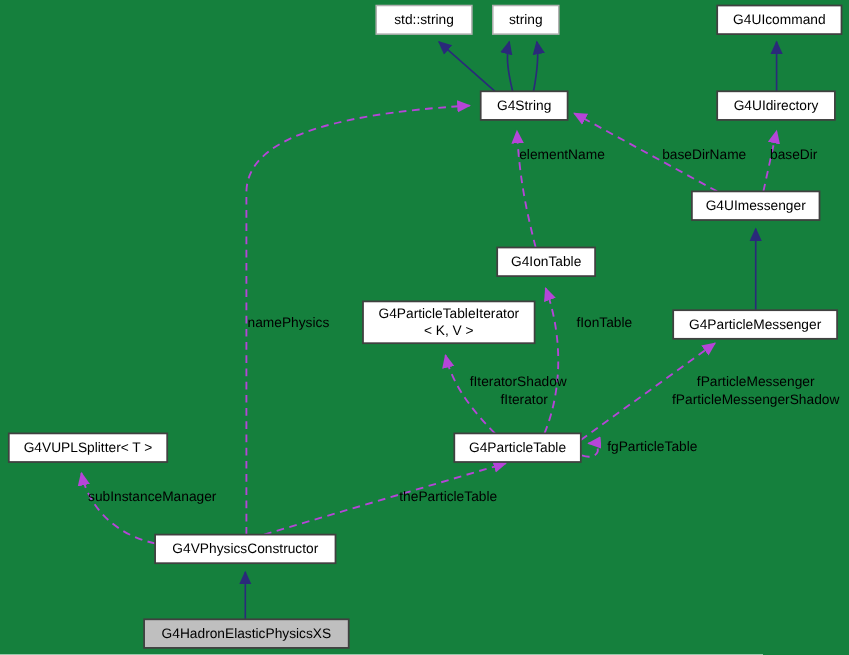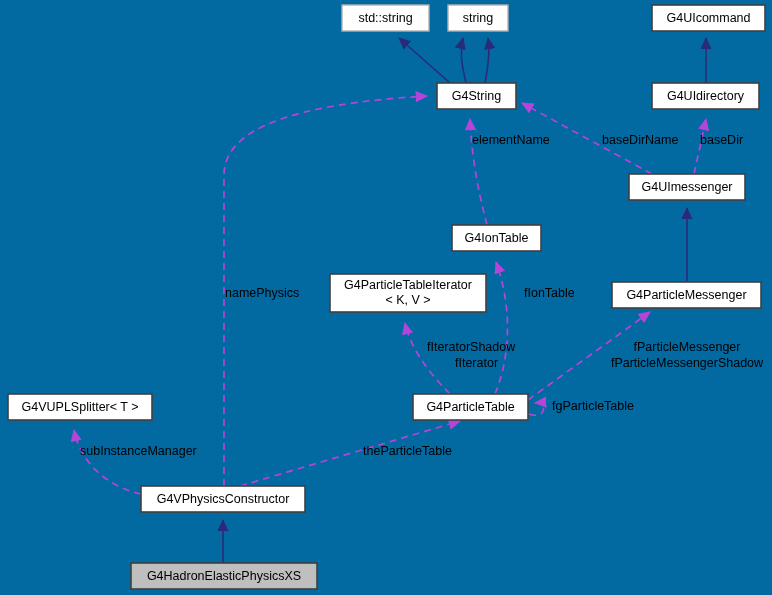--- a/index.html
+++ b/index.html
@@ -4,21 +4,21 @@
 <style>
   html, body {
     margin: 0;
     padding: 0;
     background: #ffffff;
   }
   #diagram-root {
     position: relative;
     width: 772px;
     height: 595px;
-    background: #0369a1;
+    background: #15803d;
     font-family: "Liberation Sans", sans-serif;
     overflow: hidden;
   }
   svg#uml-canvas {
     position: absolute;
     left: 0;
     top: 0;
     width: 772px;
     height: 595px;
     display: block;

